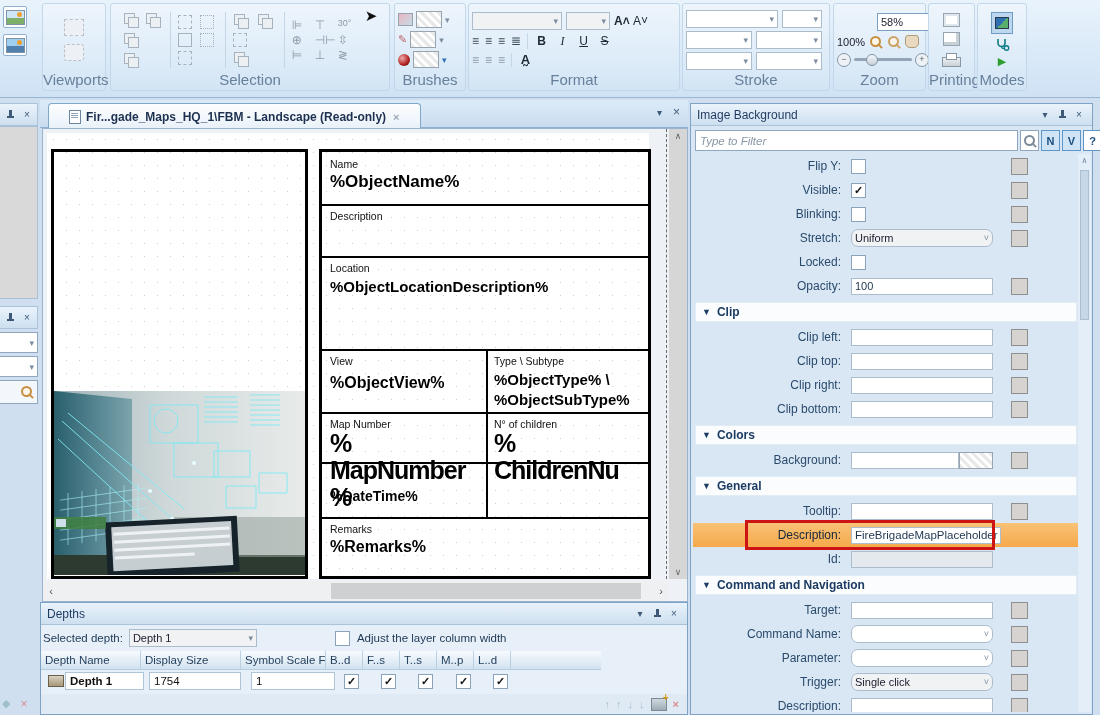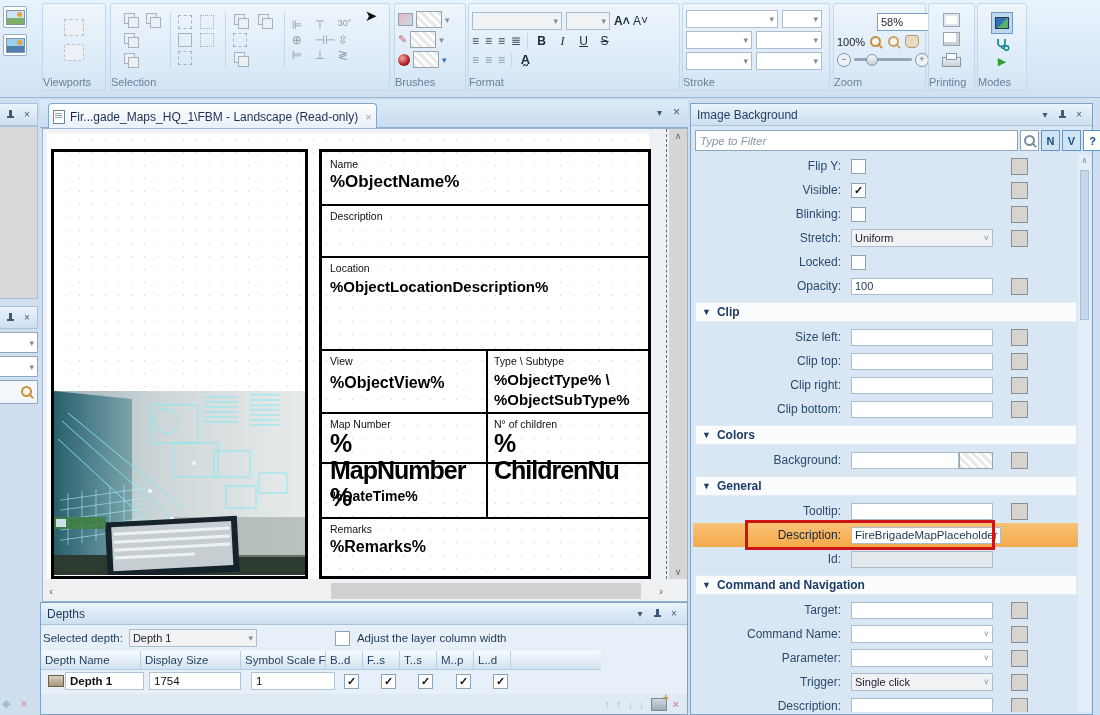--- a/index.html
+++ b/index.html
@@ -1,21 +1,21 @@
 <!DOCTYPE html>
 <html><head>
 <meta charset="utf-8">
 <style>
   html,body{margin:0;padding:0;}
   #app{position:relative;width:1100px;height:715px;background:#cfdfef;font-family:"Liberation Sans",sans-serif;overflow:hidden;color:#223;}
   .abs{position:absolute;}
   
   .ribbon{left:0;top:0;width:1100px;height:97px;background:linear-gradient(180deg,#e9f3fc,#d9e9f8 60%,#cfe2f4);border-bottom:1px solid #9ab6d2;}
   .rgroup{position:absolute;top:3px;height:88px;border:1px solid #c2d7ea;border-radius:3px;background:linear-gradient(180deg,#eef5fc,#dcebf8 70%,#d2e4f4);box-sizing:border-box;}
-  .rg-label{position:absolute;left:0;right:0;bottom:2px;font-size:11px;color:#68809c;}
+  .rg-label{position:absolute;left:0;right:0;bottom:2px;text-align:center;font-size:15px;color:#68809c;}
   .rg-body{position:absolute;left:3px;right:3px;top:3px;bottom:18px;display:flex;align-items:center;justify-content:center;gap:4px;}
   .icbtn{display:flex;align-items:center;justify-content:center;width:22px;height:20px;border-radius:2px;}
   .dblsq{position:relative;width:16px;height:16px;}
   .dblsq::before,.dblsq::after{content:"";position:absolute;width:9px;height:9px;border:1px solid #a7b2bf;background:#edf0f3;}
   .dblsq::before{left:1px;top:1px;}
   .dblsq::after{left:5px;top:5px;}
   .dashsq{width:12px;height:12px;border:1px dashed #a7b2bf;background:transparent;}
   .lines-ic{font-size:12px;color:#8d9aa8;line-height:1;}
   .dark{color:#3c4a58;}
   .ghost{width:18px;height:15px;border:1px dashed #b7c1cb;background:#edf1f5;}
@@ -57,32 +57,32 @@
   .filterinput{width:323px;height:21px;border:1px solid #8fa8bf;font-size:11.5px;font-style:italic;padding:0 4px;box-sizing:border-box;color:#333;background:#fff;}
   .filterinput::placeholder{color:#8a97a5;font-style:italic;}
   .sqbtn{width:19px;height:21px;border:1px solid #8fa8bf;background:#fff;display:flex;align-items:center;justify-content:center;box-sizing:border-box;}
   .nvbtn{width:19px;height:21px;border:1px solid #5f96c8;background:#cfe4f7;display:flex;align-items:center;justify-content:center;font-size:11px;font-weight:bold;color:#1c4f7e;box-sizing:border-box;}
   .pbody{position:absolute;left:2px;top:50px;width:386px;bottom:2px;overflow:hidden;}
   .prow{height:24px;display:flex;align-items:center;position:relative;}
   .plabel{width:148px;text-align:right;padding-right:10px;font-size:12px;color:#2a4a6b;flex:none;white-space:nowrap;}
   .pctrl{width:150px;display:flex;align-items:center;flex:none;}
   .pctrl .inp{width:142px;height:17px;background:#fff;border:1px solid #abbccd;font-size:11px;display:flex;align-items:center;padding:0 3px;box-sizing:border-box;color:#1e3550;}
   .pctrl .inp.dis{background:#e4e9ee;}
-  .pctrl .sel{width:142px;}
+  .pctrl .sel{width:142px;border-radius:7px;}
   .pbtncol{margin-left:10px;}
   .psec{height:20px;margin:4px 2px 3px 2px;background:#fafcfe;border:1px solid #e2ecf5;display:flex;align-items:center;font-size:12px;font-weight:bold;color:#1d3c63;padding:0 6px;box-sizing:border-box;}
   .psec .arrow{font-size:9px;margin-right:6px;color:#1d3c63;}
   .hl{background:linear-gradient(180deg,#f9c276,#f5a94a);}
   .redbox{position:absolute;left:52px;right:84px;top:-3px;bottom:-3px;border:3px solid #cc1414;pointer-events:none;}
   .pscroll{position:absolute;right:1px;top:50px;bottom:2px;width:13px;background:#e4eef8;}
   .pscroll .up{position:absolute;top:2px;left:0;right:0;text-align:center;font-size:8px;color:#6a7f95;}
   .pscroll .thumb{position:absolute;top:16px;left:2px;width:9px;height:150px;background:#c6d7e8;border:1px solid #aabfd4;box-sizing:border-box;}
   
   .tabbar{left:40px;top:100px;width:648px;height:28px;background:linear-gradient(180deg,#dcebf8,#c9dcee);border-bottom:1px solid #8fb0d0;box-sizing:border-box;}
-  .tab{position:absolute;left:8px;top:3px;height:25px;background:linear-gradient(180deg,#fdfefe,#e8f1f9);border:1px solid #7ea7c8;border-bottom:none;border-radius:4px 4px 0 0;display:flex;align-items:center;padding:0 4px;font-size:12px;color:#1e3050;gap:5px;}
+  .tab{position:absolute;left:8px;top:3px;height:25px;background:linear-gradient(180deg,#fdfefe,#e8f1f9);border:1px solid #7ea7c8;border-bottom:none;border-radius:4px 4px 0 0;display:flex;align-items:center;padding:0 20px;font-size:12px;color:#1e3050;gap:5px;font-weight:bold;}
   .docic{width:10px;height:12px;background:#fff;border:1px solid #6c86a0;position:relative;}
   .docic::after{content:"";position:absolute;left:1px;top:2px;width:7px;height:1px;box-shadow:0 2px 0 #93a5b7,0 4px 0 #93a5b7;background:#93a5b7;}
   .tabx{color:#9aa7b8;font-size:11px;margin-left:2px;}
   .canvas{left:42px;top:128px;width:646px;height:474px;background:#eef2f6;border:1px solid #9ab4cf;box-sizing:border-box;overflow:hidden;}
   .sheet{position:absolute;left:4px;top:4px;width:602px;height:446px;background:#fff;background-image:radial-gradient(circle,#c8cfd6 0.8px,rgba(0,0,0,0) 0.9px);background-size:13px 13px;}
   .blkrect{position:absolute;border:3px solid #000;box-sizing:border-box;}
   .hline{position:absolute;background:#000;height:2px;}
   .vline{position:absolute;background:#000;width:2px;}
   .tlab{position:absolute;font-size:10.5px;color:#111;}
   .tval{position:absolute;font-weight:bold;color:#000;white-space:nowrap;}
@@ -568,21 +568,21 @@
             <span class="inp">100</span>
           </div>
         <div class="pbtn pbtncol"></div>
       </div>
 
       <div class="psec">
           <span class="arrow">▼</span>
           <span>Clip</span>
         </div>
       <div class="prow">
-        <div class="plabel">Size left:</div>
+        <div class="plabel">Clip left:</div>
         <div class="pctrl">
             <span class="inp"></span>
           </div>
         <div class="pbtn pbtncol"></div>
       </div>
       <div class="prow">
         <div class="plabel">Clip top:</div>
         <div class="pctrl">
             <span class="inp"></span>
           </div>

